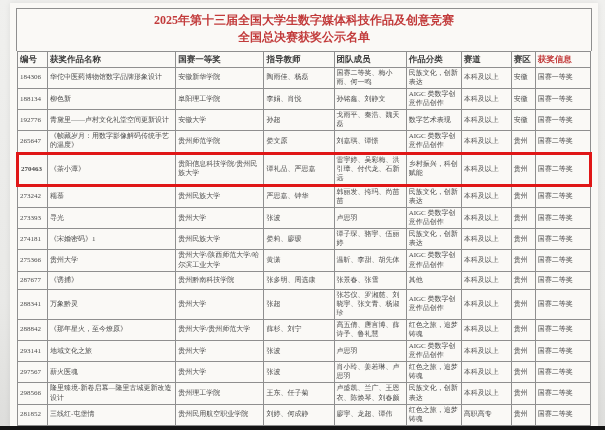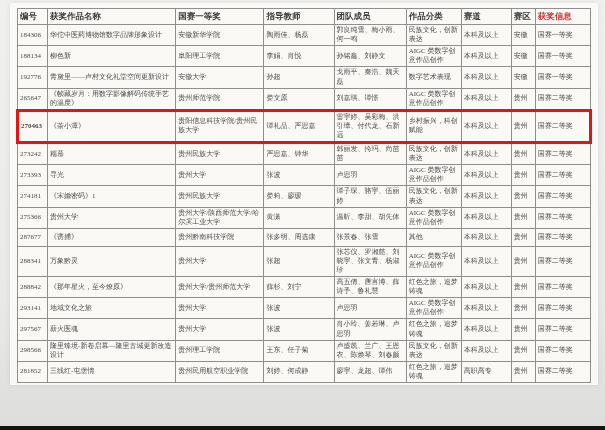--- a/index.html
+++ b/index.html
@@ -40,20 +40,24 @@
   tr.highlight td { border-top:3px solid var(--hl); border-bottom:3px solid var(--hl); }
   tr.highlight td:first-child { border-left:3px solid var(--hl);font-weight:bold; }
   tr.highlight td:last-child { border-right:3px solid var(--hl); }
 </style>
 </head>
 <body>
 
 <div class="photo">
   <div class="page">
 
+    <div class="title-box">
+      <div class="title-line">2025年第十三届全国大学生数字媒体科技作品及创意竞赛</div>
+      <div class="title-line">全国总决赛获奖公示名单</div>
+    </div>
 
     <table>
       <thead>
         <tr>
             <th>编号</th>
             <th>获奖作品名称</th>
             <th>国赛一等奖</th>
             <th>指导教师</th>
             <th>团队成员</th>
             <th>作品分类</th>
@@ -61,21 +65,21 @@
             <th>赛区</th>
             <th class="accent">获奖信息</th>
           </tr>
       </thead>
       <tbody>
           <tr>
             <td>184306</td>
             <td>华佗中医药博物馆数字品牌形象设计</td>
             <td>安徽新华学院</td>
             <td>陶雨佳、杨磊</td>
-            <td>郭良纯雪、梅小雨、何一鸣</td>
+            <td>国赛二等奖、梅小雨、何一鸣</td>
             <td>民族文化，创新表达</td>
             <td>本科及以上</td>
             <td>安徽</td>
             <td>国赛一等奖</td>
           </tr>
           <tr>
             <td>188134</td>
             <td>柳色新</td>
             <td>阜阳理工学院</td>
             <td>李娟、肖悦</td>

